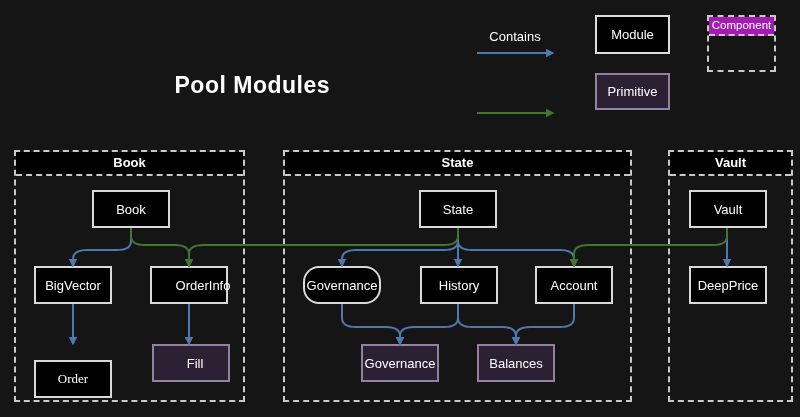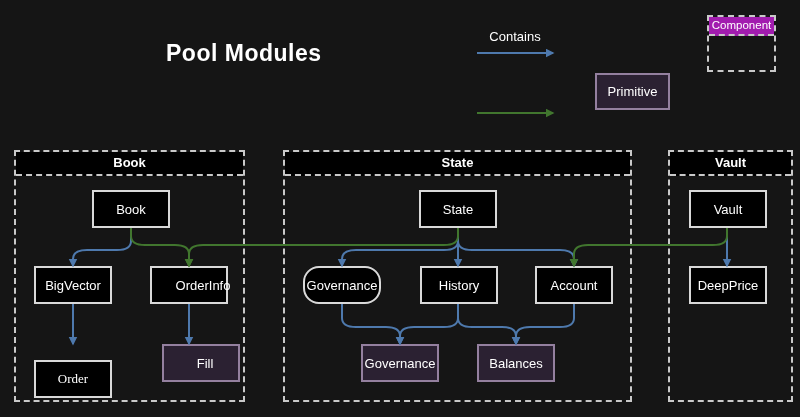--- a/index.html
+++ b/index.html
@@ -2,22 +2,22 @@
 <html><head>
 <meta charset="utf-8">
 <style>
   html,body{margin:0;padding:0;background:#151515;}
   .stage{
     position:relative;width:800px;height:417px;overflow:hidden;
     background:#151515;color:#fff;
     font-family:"Liberation Sans", sans-serif;
   }
   .page-title{
-    position:absolute;left:166px;top:40px;width:164px;
-    text-align:left;font-size:23px;font-weight:bold;letter-spacing:.5px;
+    position:absolute;left:166px;top:72px;width:164px;
+    text-align:right;font-size:23px;font-weight:bold;letter-spacing:.5px;
   }
   .legend-label{
     position:absolute;width:90px;text-align:center;font-size:13px;
   }
   .lbl-contains{left:470px;top:29px;}
   .lbl-processes{left:470px;top:89px;}
   .legend-box{
     position:absolute;display:flex;align-items:center;justify-content:center;
     font-size:13px;box-sizing:border-box;
   }
@@ -52,20 +52,23 @@
 </style>
 </head>
 <body>
 
 <div class="stage">
 
   <div class="page-title">Pool Modules</div>
 
   <div class="legend-label lbl-contains">Contains</div>
 
+  <div class="legend-box module-style box-module">
+    <span>Module</span>
+  </div>
   <div class="legend-box primitive-style box-primitive">
     <span>Primitive</span>
   </div>
   <div class="component-box">
     <div class="hdr">Component</div>
   </div>
 
   <div id="layer-containers">
       <div class="container" style="left: 14px; top: 150px; width: 231px; height: 252px;">
         <div class="hdr">Book</div>
@@ -75,21 +78,21 @@
       </div>
       <div class="container" style="left: 668px; top: 150px; width: 125px; height: 252px;">
         <div class="hdr">Vault</div>
       </div>
     </div>
   <div id="layer-nodes">
       <div class="node" style="left: 92px; top: 190px;">Book</div>
       <div class="node" style="left: 34px; top: 266px;">BigVector</div>
       <div class="node" style="left: 150px; top: 266px; padding-left: 28px;">OrderInfo</div>
       <div class="node" style="left: 34px; top: 360px; font-family: Liberation Serif, serif;">Order</div>
-      <div class="node primitive" style="left: 162px; top: 344px; padding-left: 8px;">Fill</div>
+      <div class="node primitive" style="left: 152px; top: 344px; padding-left: 8px;">Fill</div>
       <div class="node" style="left: 419px; top: 190px;">State</div>
       <div class="node" style="left: 303px; top: 266px; border-radius: 16px;">Governance</div>
       <div class="node" style="left: 420px; top: 266px;">History</div>
       <div class="node" style="left: 535px; top: 266px;">Account</div>
       <div class="node primitive" style="left: 361px; top: 344px;">Governance</div>
       <div class="node primitive" style="left: 477px; top: 344px;">Balances</div>
       <div class="node" style="left: 689px; top: 190px;">Vault</div>
       <div class="node" style="left: 689px; top: 266px;">DeepPrice</div>
     </div>
   <svg class="edges" id="edge-svg" width="800" height="417" viewBox="0 0 800 417">

